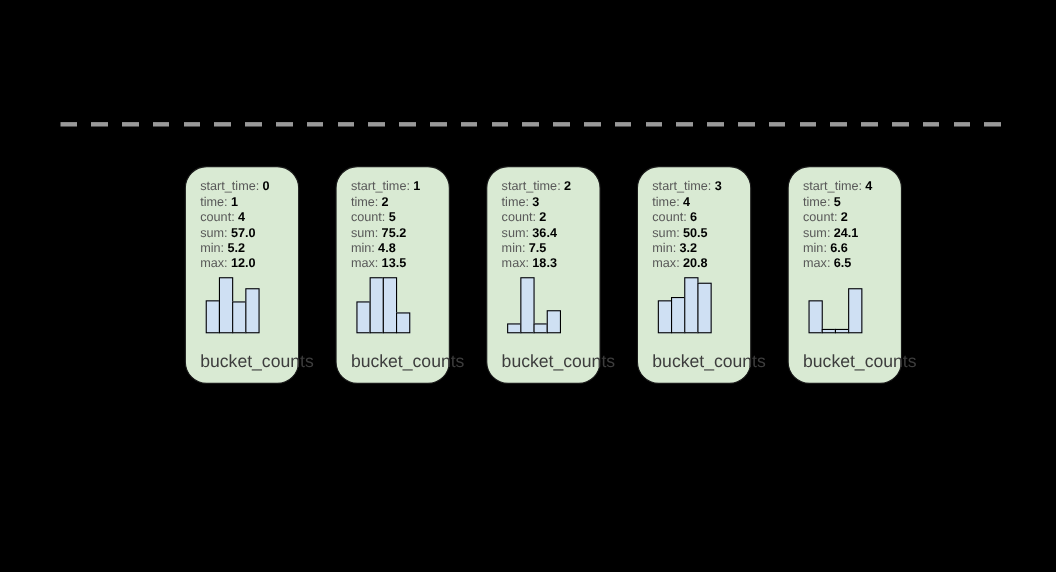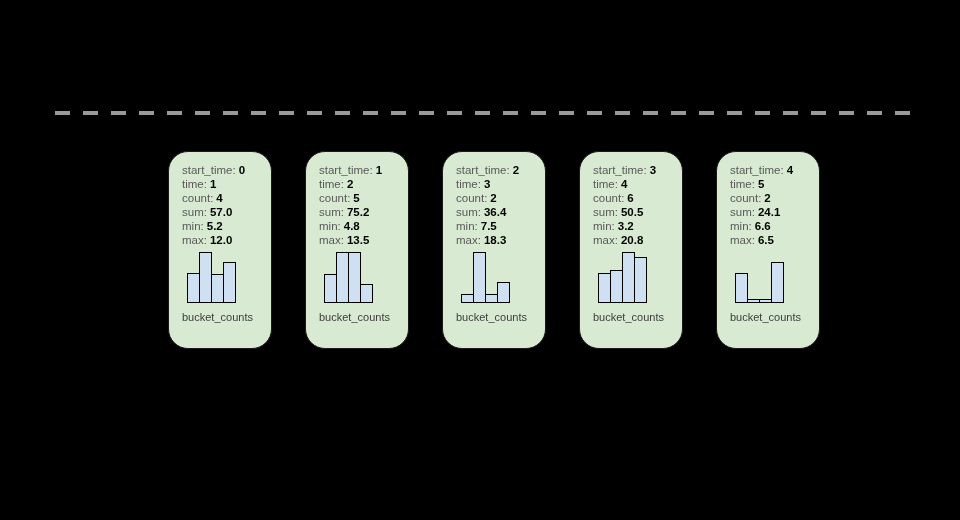--- a/index.html
+++ b/index.html
@@ -36,21 +36,21 @@
     display:flex;align-items:flex-end;
     height:52px;margin:4px 0 0 5px;width:49px;
   }
   .bar{
     width:13px;flex:0 0 auto;
     background:var(--bar-fill);
     border:1px solid var(--bar-border);
   }
   .bar + .bar{margin-left:-1px;}
   .bucket-label{
-    margin-top:8px;font-size:11px;color:var(--bucket-text);white-space:nowrap;
+    margin-top:18px;font-size:16px;color:var(--bucket-text);white-space:nowrap;
   }
 </style>
 </head>
 <body>
 
 <div class="stage">
   <div class="divider"></div>
   <div class="cards-row">
   <div class="card">
     <div class="fields">

